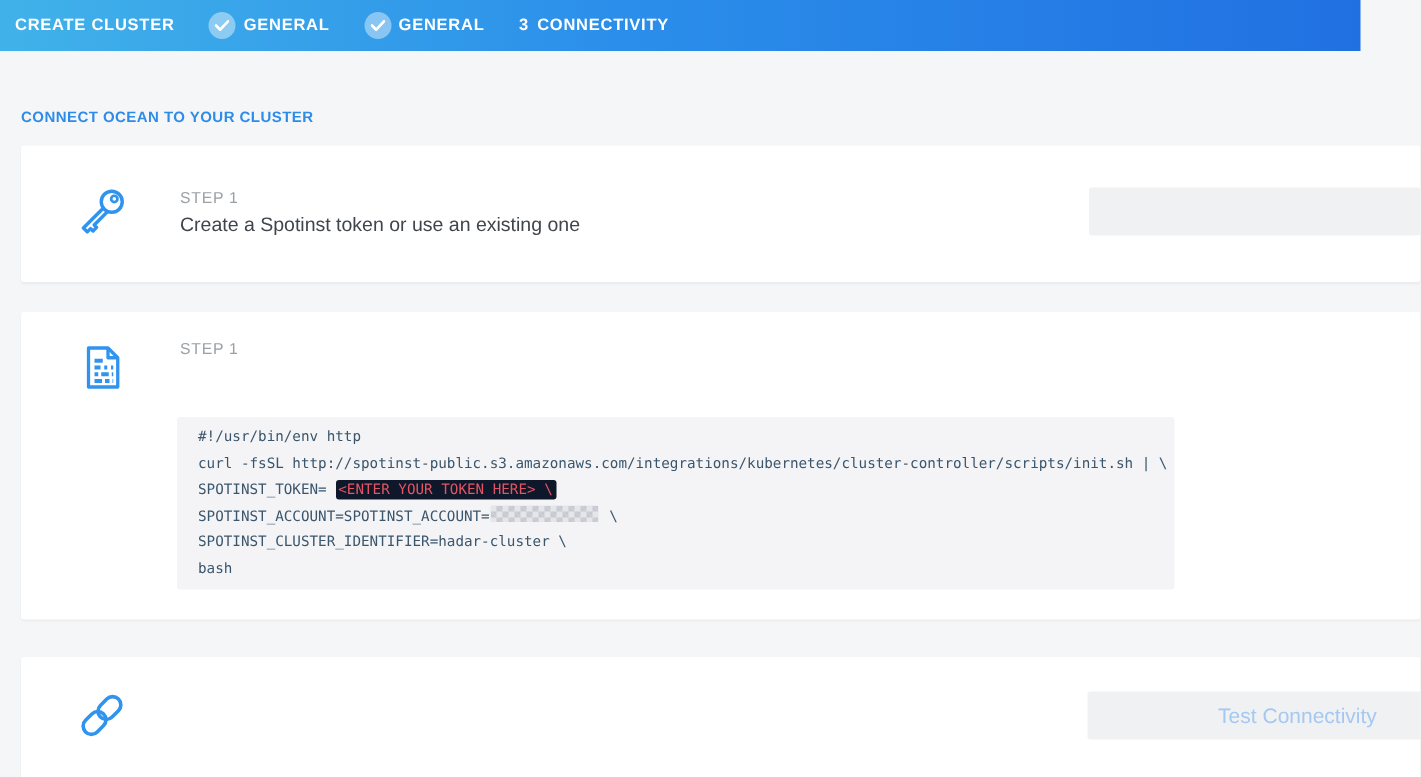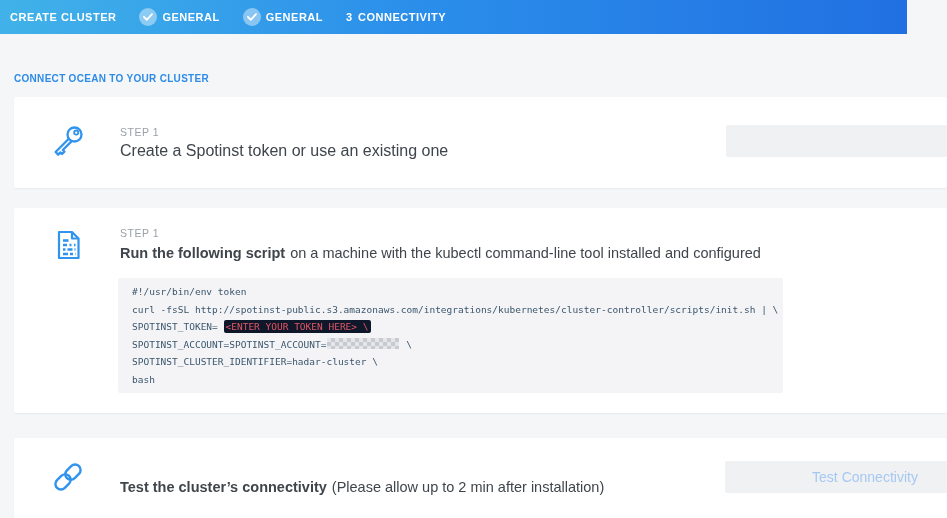--- a/index.html
+++ b/index.html
@@ -42,21 +42,21 @@
   .card2 .stepicon{top:17px;}
   .card3 .stepicon{top:19px;}
   .steplabel{
     position:absolute;left:106px;
     color:#9aa0a6;font-size:10.5px;letter-spacing:.5px;
   }
   .card1 .steplabel{top:29px;}
   .card2 .steplabel{top:19px;}
   .card3 .steplabel{top:38px;margin-top:46px;}
   .steptitle{position:absolute;left:106px;color:#3f454b;white-space:nowrap;}
-  .card1 .steptitle{top:45px;font-size:16px;}
+  .card1 .steptitle{top:45px;font-size:13px;}
   .card2 .steptitle{top:37px;font-size:14.5px;}
   .card3 .steptitle{top:41px;font-size:14.5px;}
   .t-bold{font-weight:bold;}
   .t-rest{margin-left:5px;}
   
   .tokeninput{
     position:absolute;left:712px;top:28px;width:221px;height:32px;
     background:#f0f1f3;border:none;border-radius:2px;box-sizing:border-box;
     padding:0 8px;font-size:13px;color:#3f454b;outline:none;
   }
@@ -144,40 +144,34 @@
     <svg width="40" height="40" viewBox="0 0 40 40" fill="none" stroke="#3093ee" stroke-width="2.2" stroke-linejoin="round">
       <path d="M11 7 h13 l6.5 6.5 V33 H11 Z"></path>
       <path d="M24 7 v6.5 h6.5"></path>
       <path d="M15 15.5 h5.5" stroke-width="2.6"></path>
       <path d="M15 20 h12.5" stroke-width="2.6" stroke-dasharray="4 2.5 2 2.5"></path>
       <path d="M15 24.5 h12.5" stroke-width="2.6" stroke-dasharray="2.5 2 5 2"></path>
       <path d="M15 29 h12.5" stroke-width="2.6" stroke-dasharray="5 2 3 2"></path>
     </svg>
   </div>
   <div class="steplabel">STEP 1</div>
-  <div class="steptitle">
-    <span class="t-bold">Run the following script</span><span class="t-rest">on a machine with the kubectl command-line tool installed and configured</span>
-  </div>
   <div class="codeblock">
-<pre><span>#!/usr/bin/env token</span>
+<pre><span>#!/usr/bin/env http</span>
 <span>curl -fsSL http://spotinst-public.s3.amazonaws.com/integrations/kubernetes/cluster-controller/scripts/init.sh | \</span>
 <span>SPOTINST_TOKEN= </span><span class="tok">&lt;ENTER YOUR TOKEN HERE&gt; \</span>
 <span>SPOTINST_ACCOUNT=SPOTINST_ACCOUNT=</span><span class="redacted"></span><span> \</span>
 <span>SPOTINST_CLUSTER_IDENTIFIER=hadar-cluster \</span>
 <span>bash</span></pre>
   </div>
 </div>
 
 <div class="card card3">
   <div class="stepicon">
     <svg width="40" height="40" viewBox="0 0 40 40" fill="none" stroke="#3093ee" stroke-width="2.4">
       <g transform="rotate(-45 20 20)">
         <rect x="4.5" y="14.5" width="17" height="11" rx="5.5"></rect>
         <rect x="18.5" y="14.5" width="17" height="11" rx="5.5"></rect>
       </g>
     </svg>
   </div>
   <div class="steplabel">STEP 3</div>
-  <div class="steptitle">
-    <span class="t-bold">Test the cluster’s connectivity</span><span class="t-rest">(Please allow up to 2 min after installation)</span>
-  </div>
   <button class="testbtn" aria-disabled="true">Test Connectivity</button>
 </div>
 
 </body></html>

